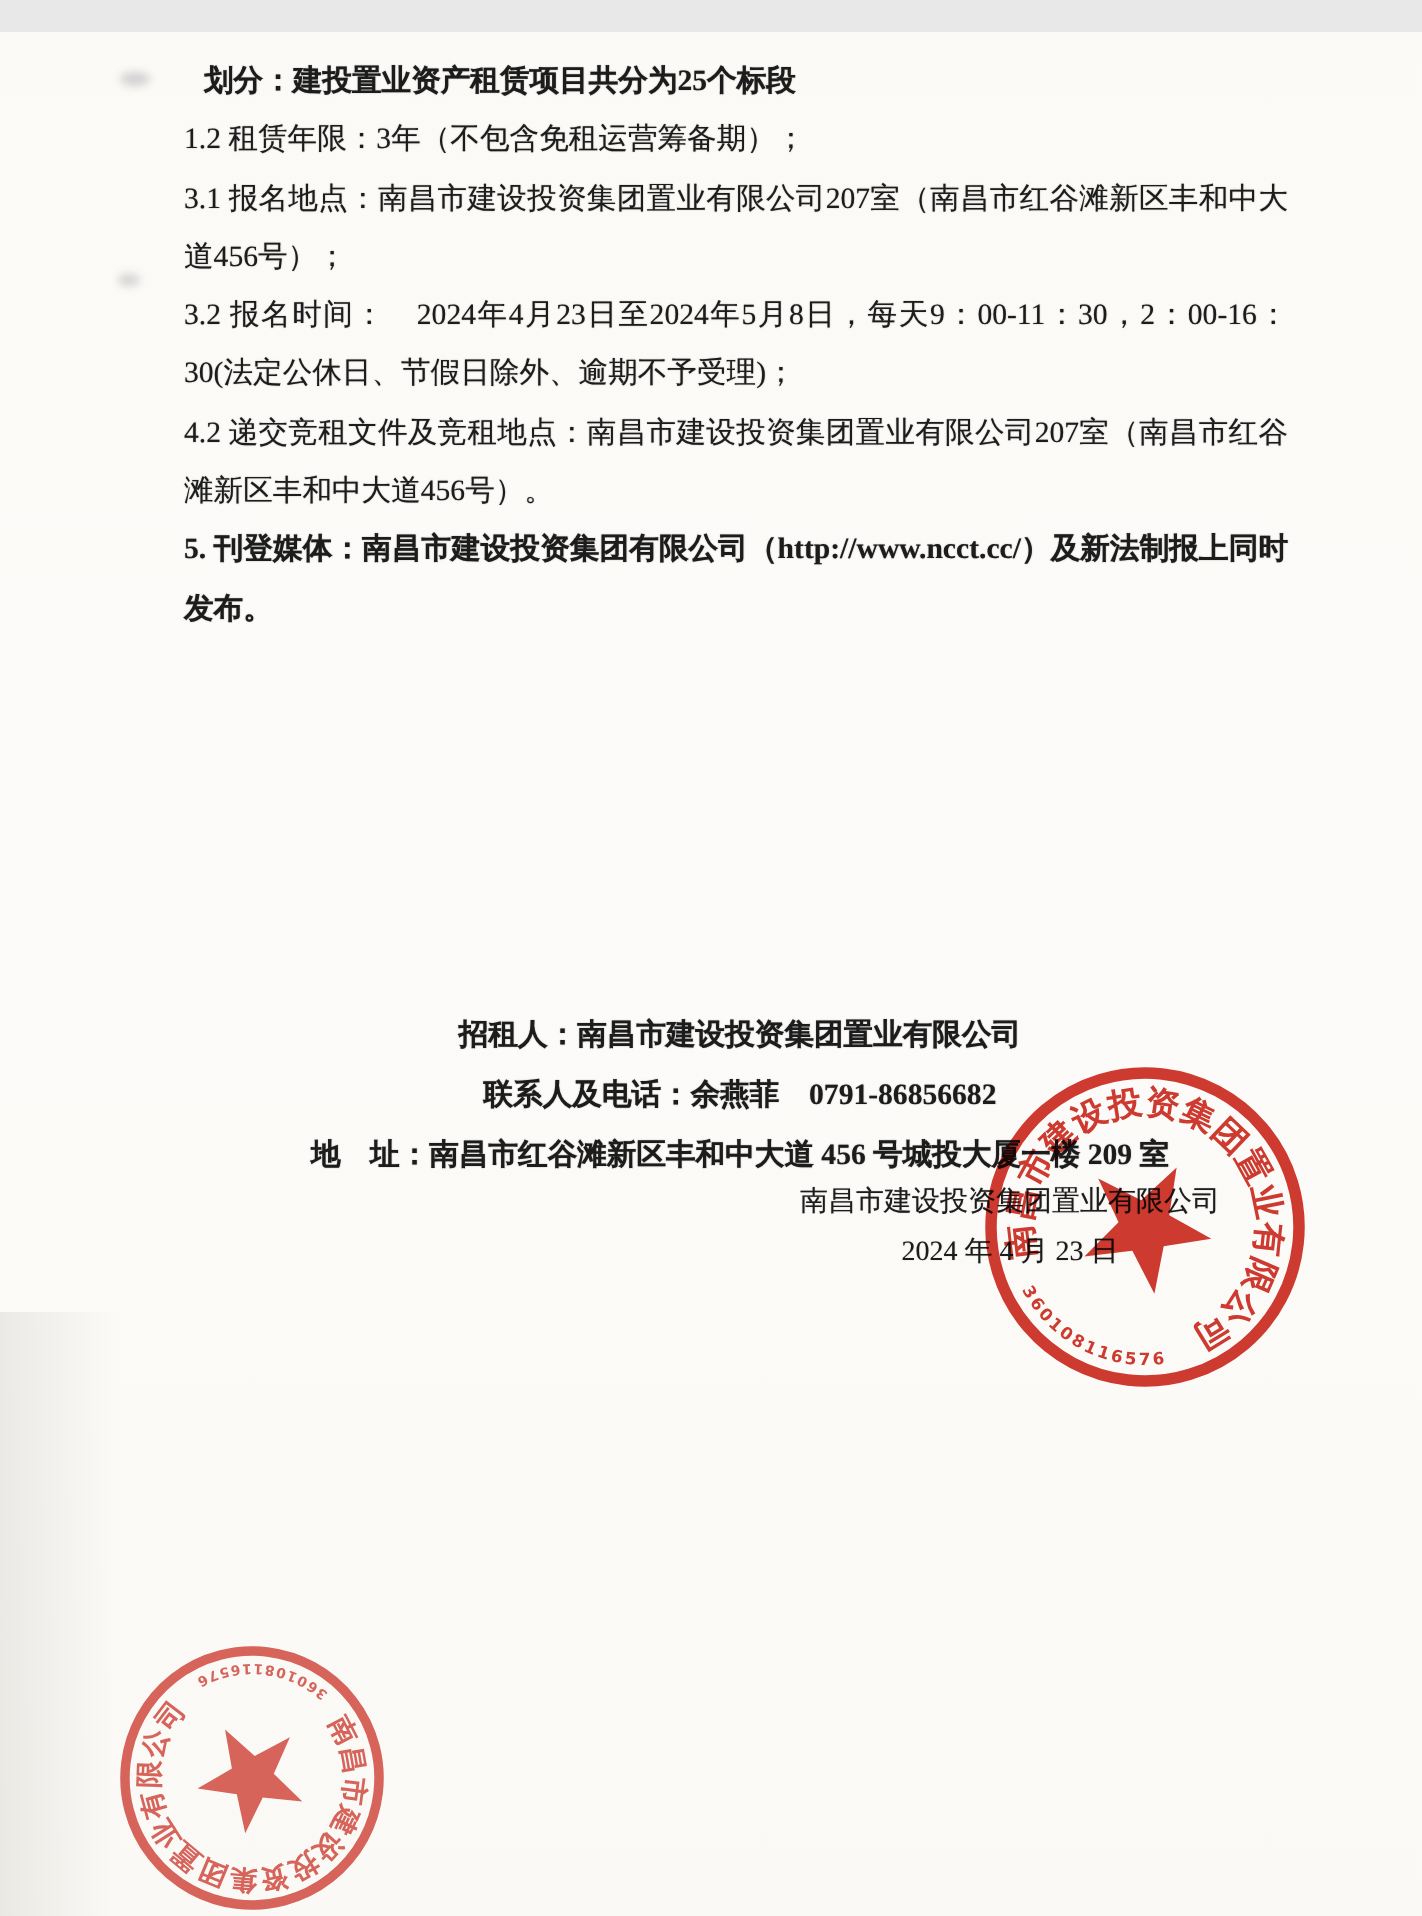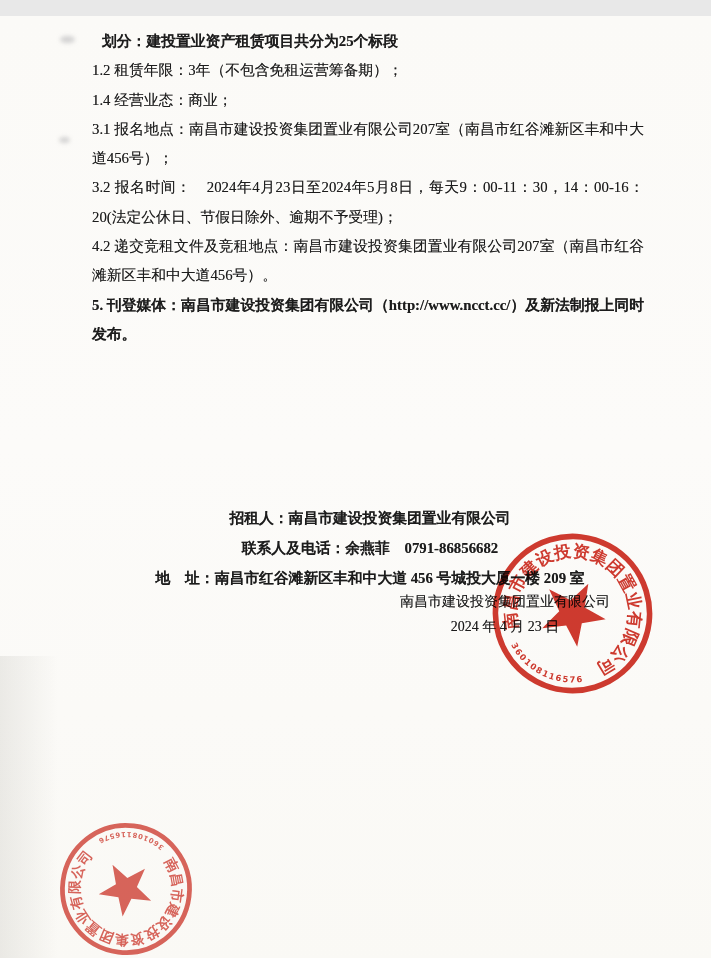--- a/index.html
+++ b/index.html
@@ -64,23 +64,22 @@
 
 <div class="page">
 
   <div class="smudge s1"></div>
   <div class="smudge s2"></div>
   <div class="edge-shade"></div>
 
   <div class="doc-body">
     <p class="b ind">划分：建投置业资产租赁项目共分为25个标段</p>
     <p>1.2 租赁年限：3年（不包含免租运营筹备期）；</p>
-    <p>1.4 经营业态：商业；</p>
     <p>3.1 报名地点：南昌市建设投资集团置业有限公司207室（南昌市红谷滩新区丰和中大道456号）；</p>
-    <p>3.2 报名时间：　2024年4月23日至2024年5月8日，每天9：00-11：30，14：00-16：20(法定公休日、节假日除外、逾期不予受理)；</p>
+    <p>3.2 报名时间：　2024年4月23日至2024年5月8日，每天9：00-11：30，2：00-16：30(法定公休日、节假日除外、逾期不予受理)；</p>
     <p>4.2 递交竞租文件及竞租地点：南昌市建设投资集团置业有限公司207室（南昌市红谷滩新区丰和中大道456号）。</p>
     <p class="b">5. 刊登媒体：南昌市建设投资集团有限公司（http://www.ncct.cc/）及新法制报上同时发布。</p>
   </div>
 
   <div class="contact">
     <p>招租人：南昌市建设投资集团置业有限公司</p>
     <p>联系人及电话：余燕菲　0791-86856682</p>
     <p>地　址：南昌市红谷滩新区丰和中大道 456 号城投大厦一楼 209 室</p>
   </div>
 

